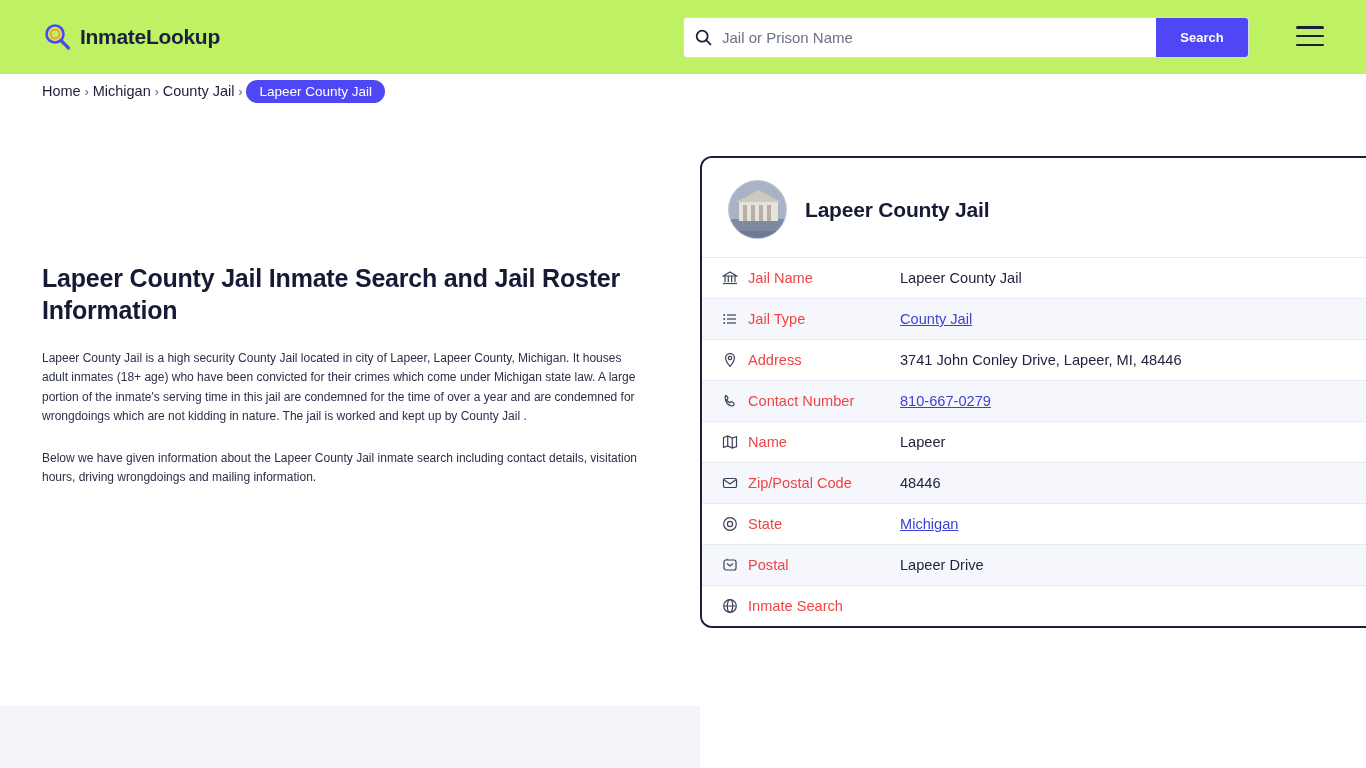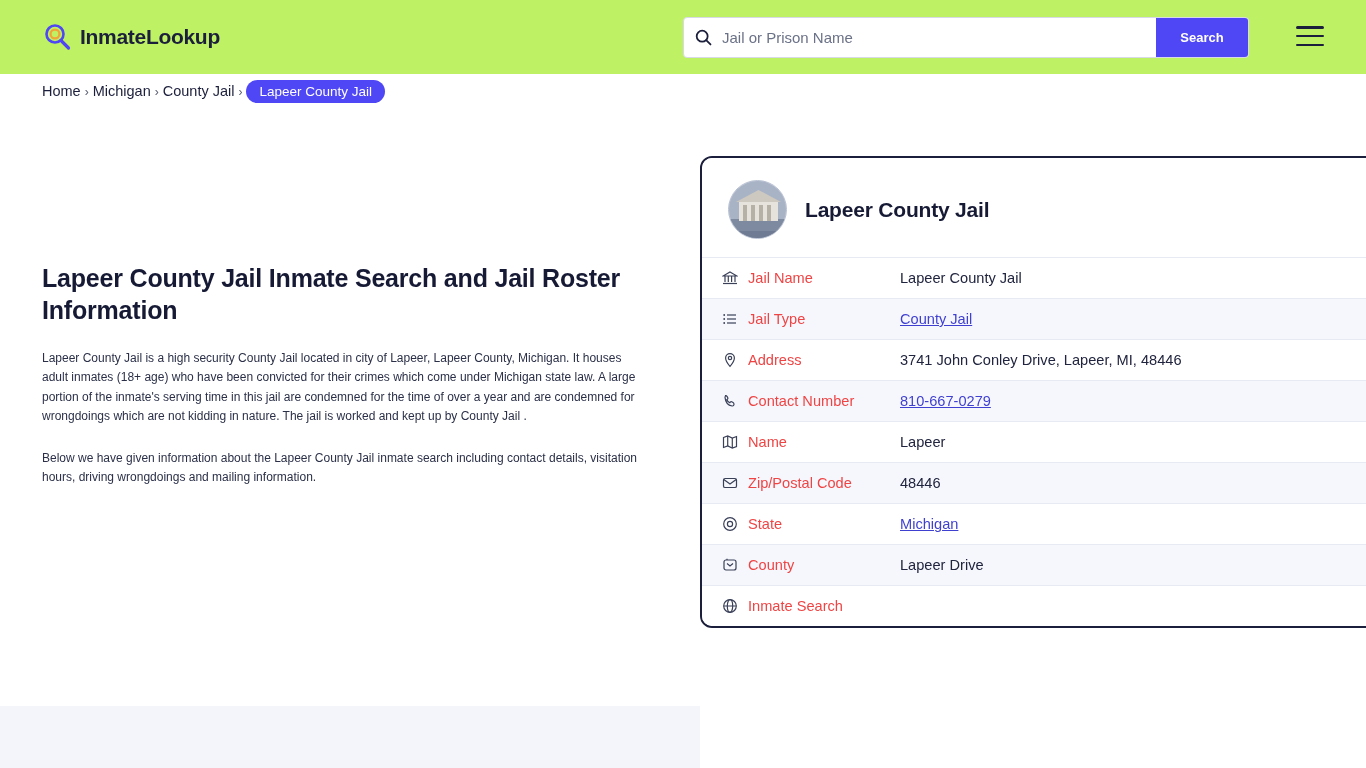--- a/index.html
+++ b/index.html
@@ -314,21 +314,21 @@
       <span class="row-value"><a class="link">Michigan</a></span>
     </div>
 
     <div class="row">
       <span class="row-icon">
         <svg width="16" height="16" viewBox="0 0 16 16" fill="none" stroke="#3a4058" stroke-width="1.2">
           <rect x="2" y="3" width="12" height="10" rx="2"></rect>
             <path d="M5 3V1.8M11 6.5l-3 2.5-3-2.5"></path>
         </svg>
       </span>
-      <span class="row-label">County</span>
+      <span class="row-label">Postal</span>
       <span class="row-value">Lapeer Drive</span>
     </div>
 
     <div class="row">
       <span class="row-icon">
         <svg width="16" height="16" viewBox="0 0 16 16" fill="none" stroke="#3a4058" stroke-width="1.2">
           <circle cx="8" cy="8" r="6.3"></circle>
             <ellipse cx="8" cy="8" rx="2.7" ry="6.3"></ellipse>
             <line x1="1.8" y1="8" x2="14.2" y2="8"></line>
         </svg>

